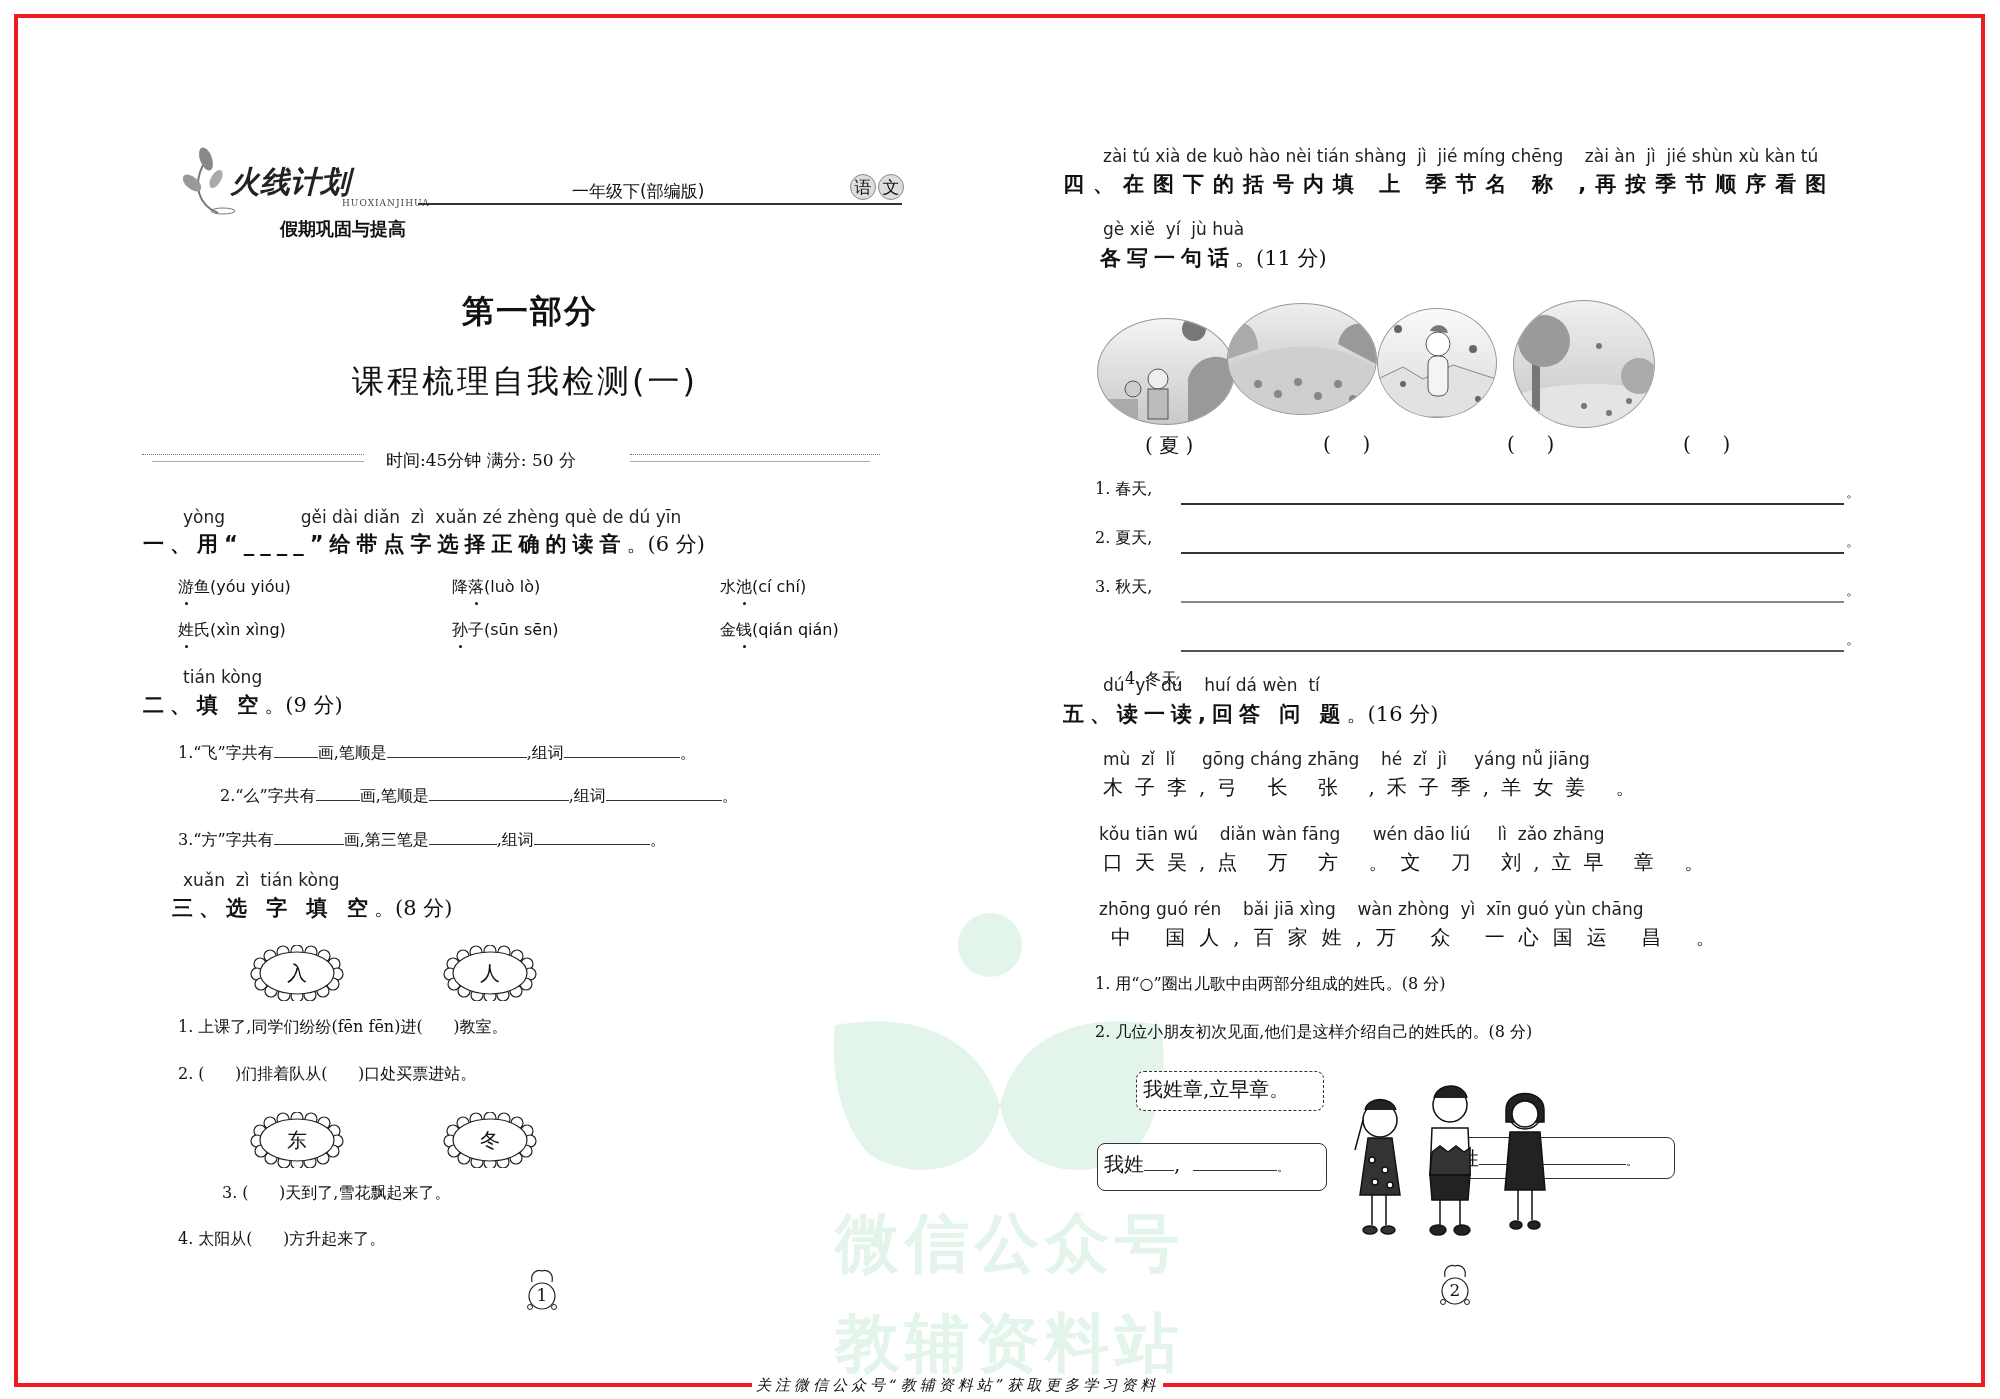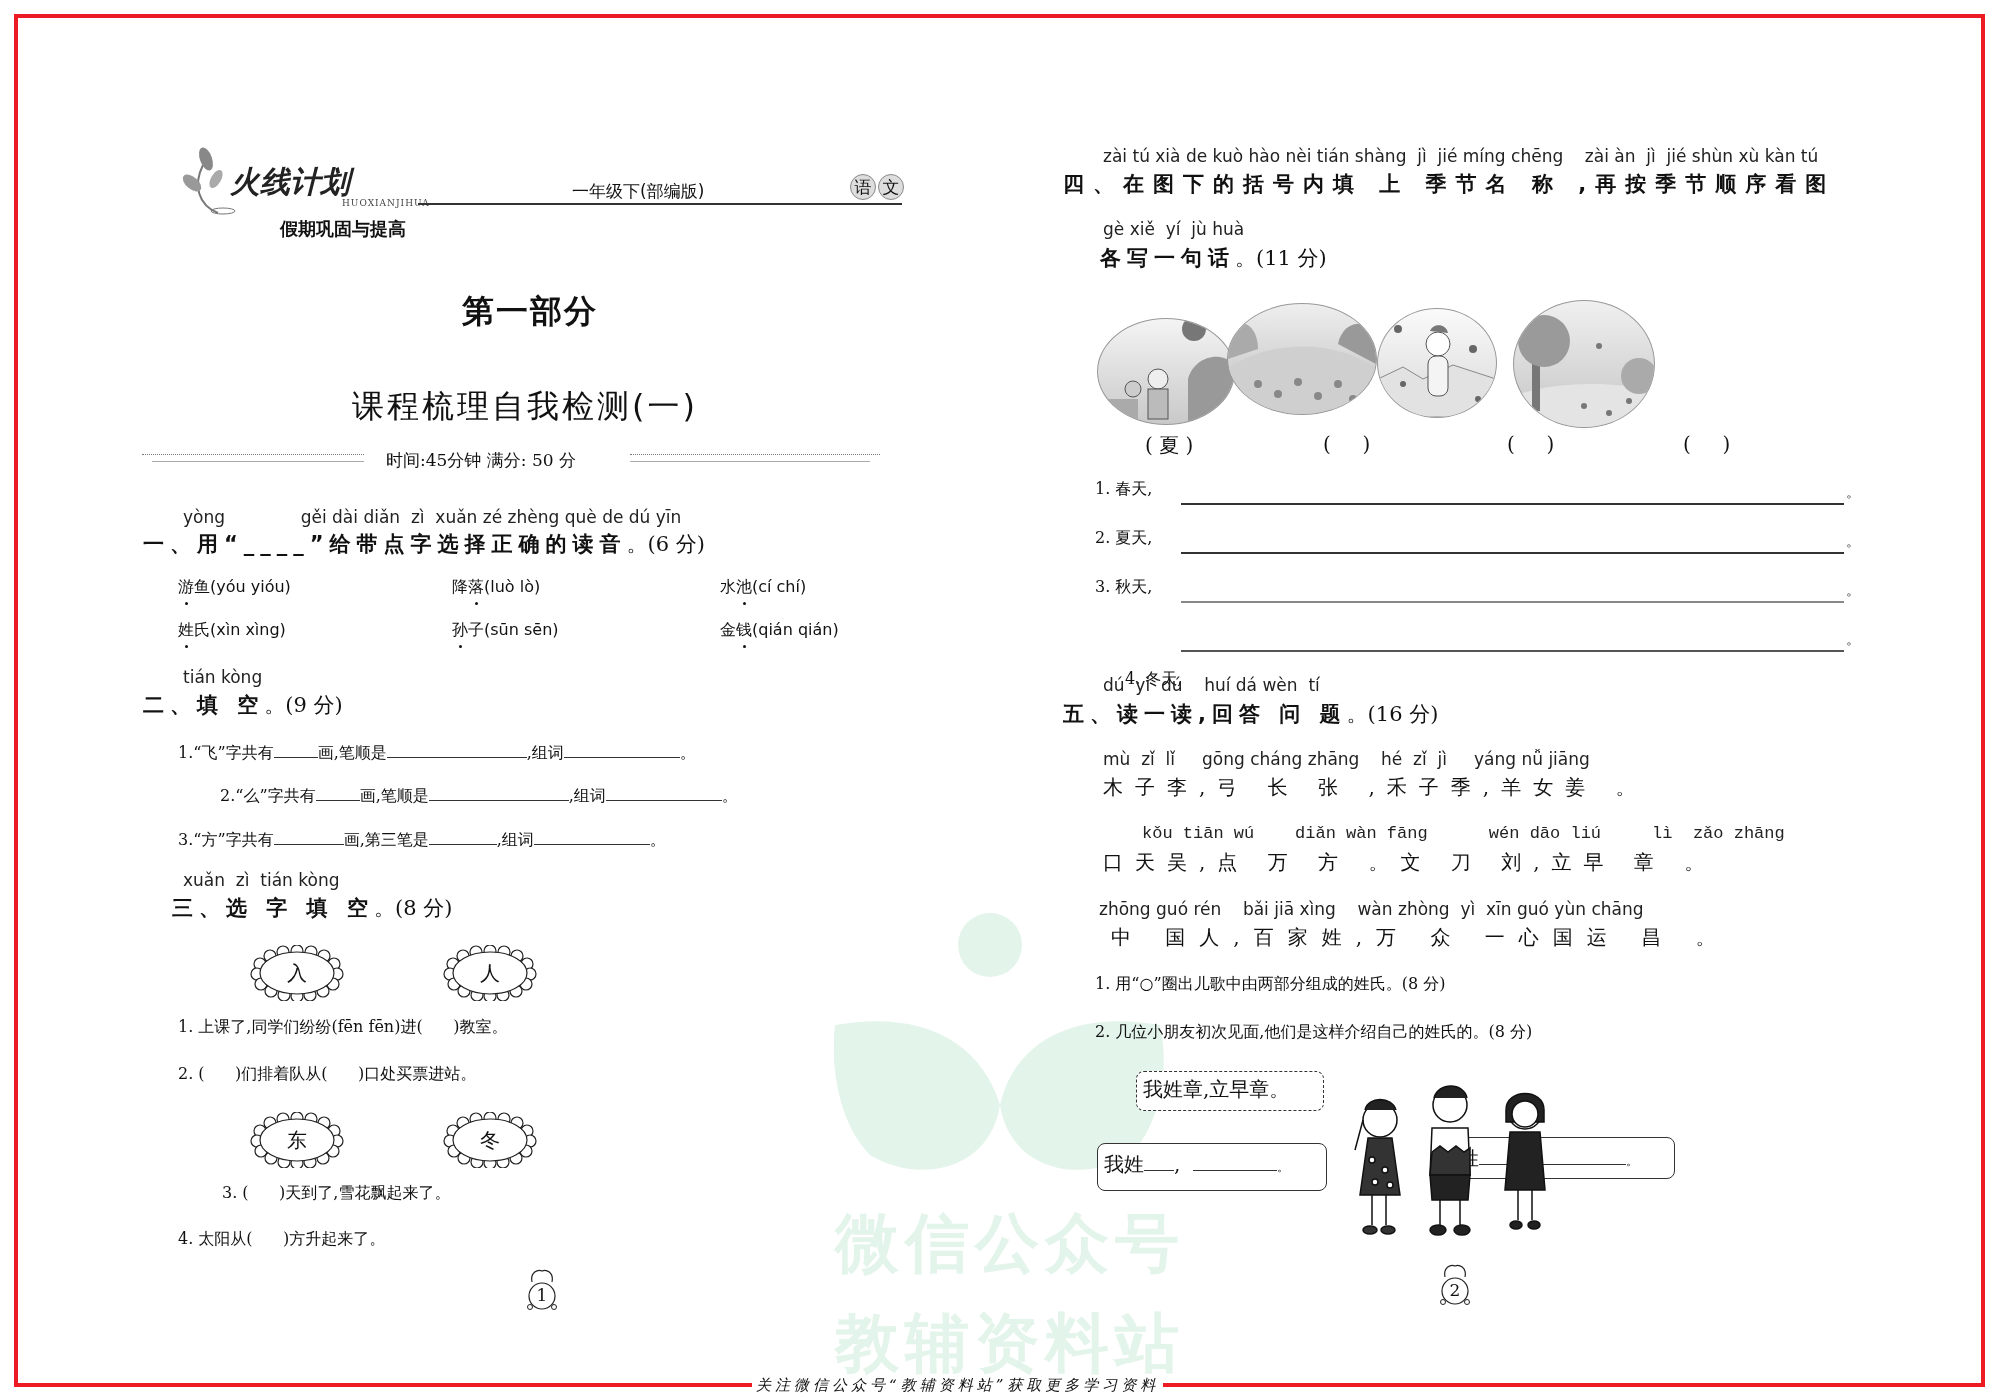--- a/index.html
+++ b/index.html
@@ -86,21 +86,21 @@
 <div class="abs brand-title serif" style="left:230px; top:162px;">火线计划</div>
 <div class="abs brand-sub" style="left:342px; top:198px;">HUOXIANJIHUA</div>
 <div class="abs brand-tag serif" style="left:280px; top:217px;">假期巩固与提高</div>
 <div class="header-line" style="left:418px; top:203px; width:484px;"></div>
 <div class="abs grade" style="left:572px; top:180px;">一年级下(部编版)</div>
 <div class="abs" style="left:848px; top:174px;">
   <span class="badge serif">语</span><span class="badge serif">文</span>
 </div>
 
 <div class="abs part-title" style="left:462px; top:290px;">第一部分</div>
-<div class="abs test-title" style="left:352px; top:385px;">课程梳理自我检测(一)</div>
+<div class="abs test-title" style="left:352px; top:360px;">课程梳理自我检测(一)</div>
 
 <div class="dotline" style="left:142px; top:454px; width:222px;"></div>
 <div class="solidline" style="left:152px; top:461px; width:212px;"></div>
 <div class="abs time-line serif" style="left:386px; top:449px;">时间:45分钟   满分: 50 分</div>
 <div class="dotline" style="left:630px; top:454px; width:250px;"></div>
 <div class="solidline" style="left:630px; top:461px; width:240px;"></div>
 
 <div class="abs pinyin" style="left:183px; top:507px; white-space:pre;">yòng              gěi dài diǎn  zì  xuǎn zé zhèng què de dú yīn</div>
 <div class="abs" style="left:143px; top:530px;">
   <span class="q-head">一、用“____”给带点字选择正确的读音</span><span class="q-head"><span class="score">。(6 分)</span></span>
@@ -334,21 +334,21 @@
 <div class="abs item" style="left:1846px; top:631px; font-size:14px;">。</div>
 
 <div class="abs pinyin" style="left:1103px; top:675px; white-space:pre;">dú  yi  dú    huí dá wèn  tí</div>
 <div class="abs" style="left:1063px; top:700px;">
   <span class="q-head">五、读一读,回答 问 题</span><span class="q-head"><span class="score">。(16 分)</span></span>
 </div>
 
 <div class="abs pinyin" style="left:1103px; top:749px; white-space:pre;">mù  zǐ  lǐ     gōng cháng zhāng    hé  zǐ  jì     yáng nǚ jiāng</div>
 <div class="abs poem" style="left:1103px; top:774px;">木子李,弓 长 张 ,禾子季,羊女姜 。</div>
 
-<div class="abs pinyin" style="left:1142px; top:824px; white-space:pre;font-family:Liberation Mono, monospace;">kǒu tiān wú    diǎn wàn fāng      wén dāo liú     lì  zǎo zhāng</div>
+<div class="abs pinyin" style="left:1099px; top:824px; white-space:pre;">kǒu tiān wú    diǎn wàn fāng      wén dāo liú     lì  zǎo zhāng</div>
 <div class="abs poem" style="left:1103px; top:849px;">口天吴,点 万 方 。文 刀 刘,立早 章 。</div>
 
 <div class="abs pinyin" style="left:1099px; top:899px; white-space:pre;">zhōng guó rén    bǎi jiā xìng    wàn zhòng  yì  xīn guó yùn chāng</div>
 <div class="abs poem" style="left:1111px; top:924px; letter-spacing:14px;">中 国人,百家姓,万 众 一心国运 昌 。</div>
 
 <div class="abs item" style="left:1095px; top:974px;">1. 用“○”圈出儿歌中由两部分组成的姓氏。(8 分)</div>
 <div class="abs item" style="left:1095px; top:1022px;">2. 几位小朋友初次见面,他们是这样介绍自己的姓氏的。(8 分)</div>
 
 <div class="bubble dashed" style="left:1136px; top:1071px; width:188px; height:40px; padding:4px 6px;">
   <span>我姓章,立早章。</span>

